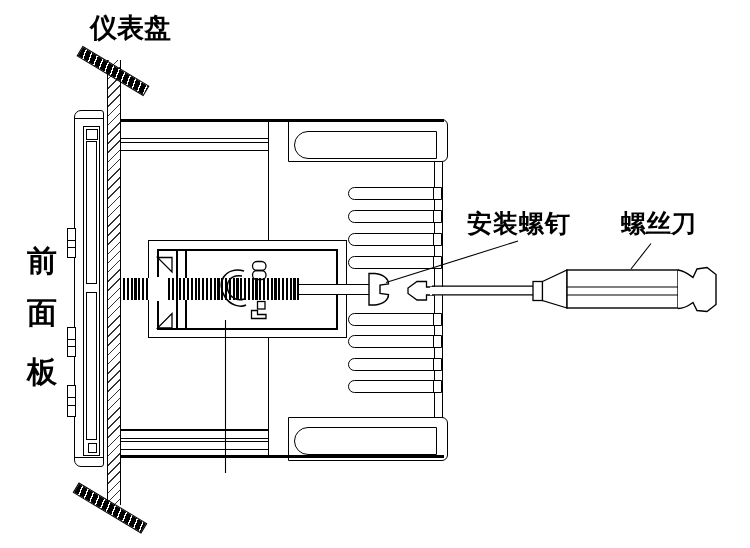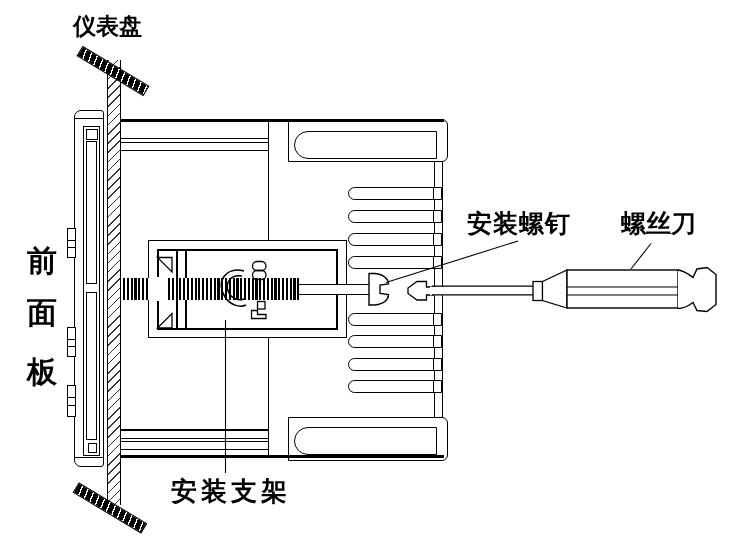--- a/index.html
+++ b/index.html
@@ -130,20 +130,19 @@
       <line x1="567" y1="287" x2="678" y2="287" stroke-width="1.1"></line>
       <line x1="567" y1="295" x2="678" y2="295" stroke-width="1.1"></line>
       <path fill="#fff" stroke-width="1.4" d="M678,270 C685,271 689,274.5 693,277.5 L697,269 L707,267.5 L716,274.5 L716,304.5 L707,311.5 L697,310.5 L693,302.5 C689,305.5 685,308.5 678,308.5"></path>
 
       <line x1="518" y1="241" x2="386" y2="282.5" stroke-width="1.1"></line>
       <line x1="651" y1="243.5" x2="631" y2="269" stroke-width="1.1"></line>
       <line x1="225.5" y1="320" x2="225.5" y2="473" stroke-width="1.1"></line>
     </g>
   </svg>
 
-  <div class="lbl" style="left:73px;top:14px;font-size:23px;">仪表盘</div>
+  <div class="lbl" style="left:90px;top:14px;font-size:27px;">仪表盘</div>
   <div class="lbl" style="left:27px;top:245px;font-size:30px;">前</div>
   <div class="lbl" style="left:27px;top:297px;font-size:30px;">面</div>
   <div class="lbl" style="left:27px;top:356px;font-size:30px;">板</div>
   <div class="lbl" style="left:621px;top:211px;font-size:25px;">螺丝刀</div>
   <div class="lbl" style="left:467px;top:211px;font-size:25px;letter-spacing:1px;">安装螺钉</div>
-  <div class="lbl" style="left:171px;top:478px;font-size:26px;letter-spacing:4px;">安装支架</div>
 </div>
 
 </body></html>

